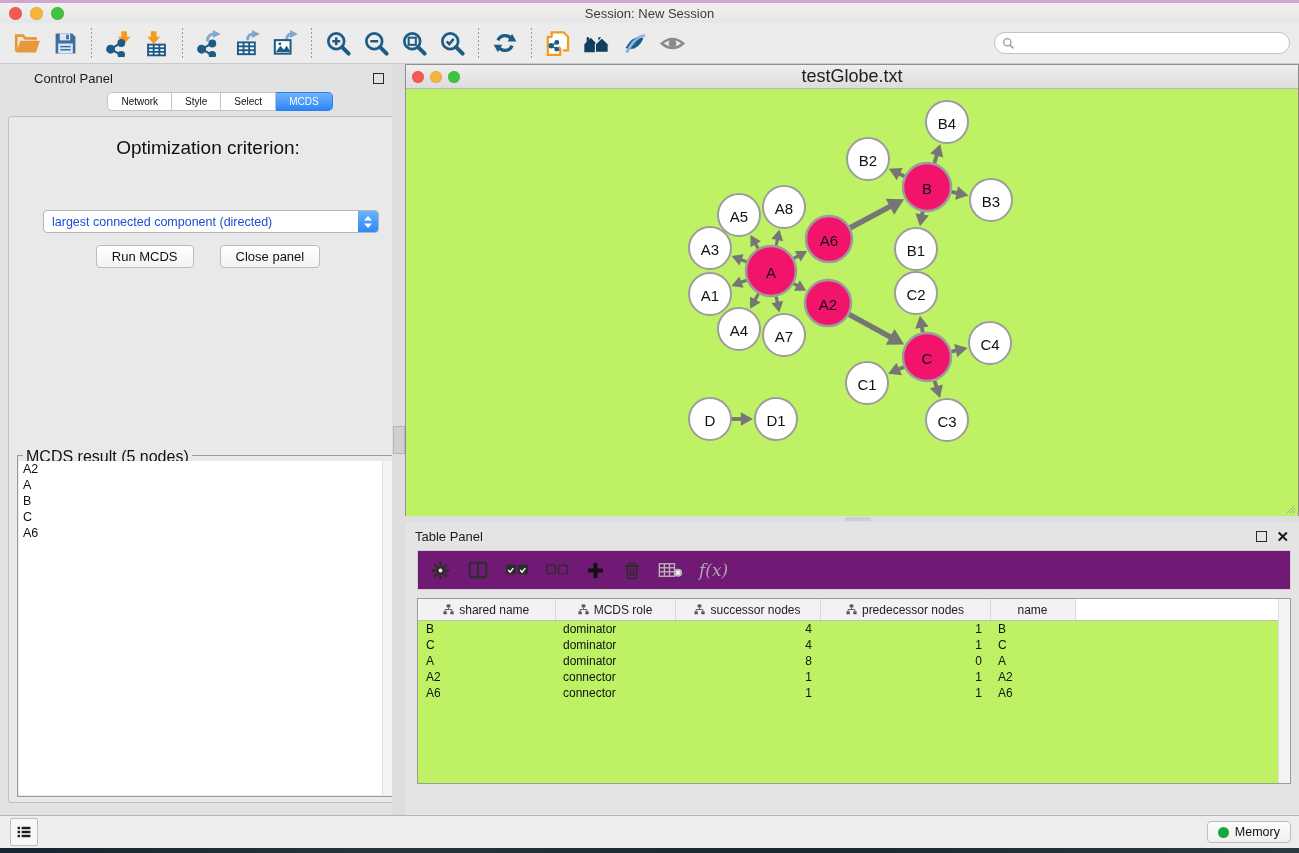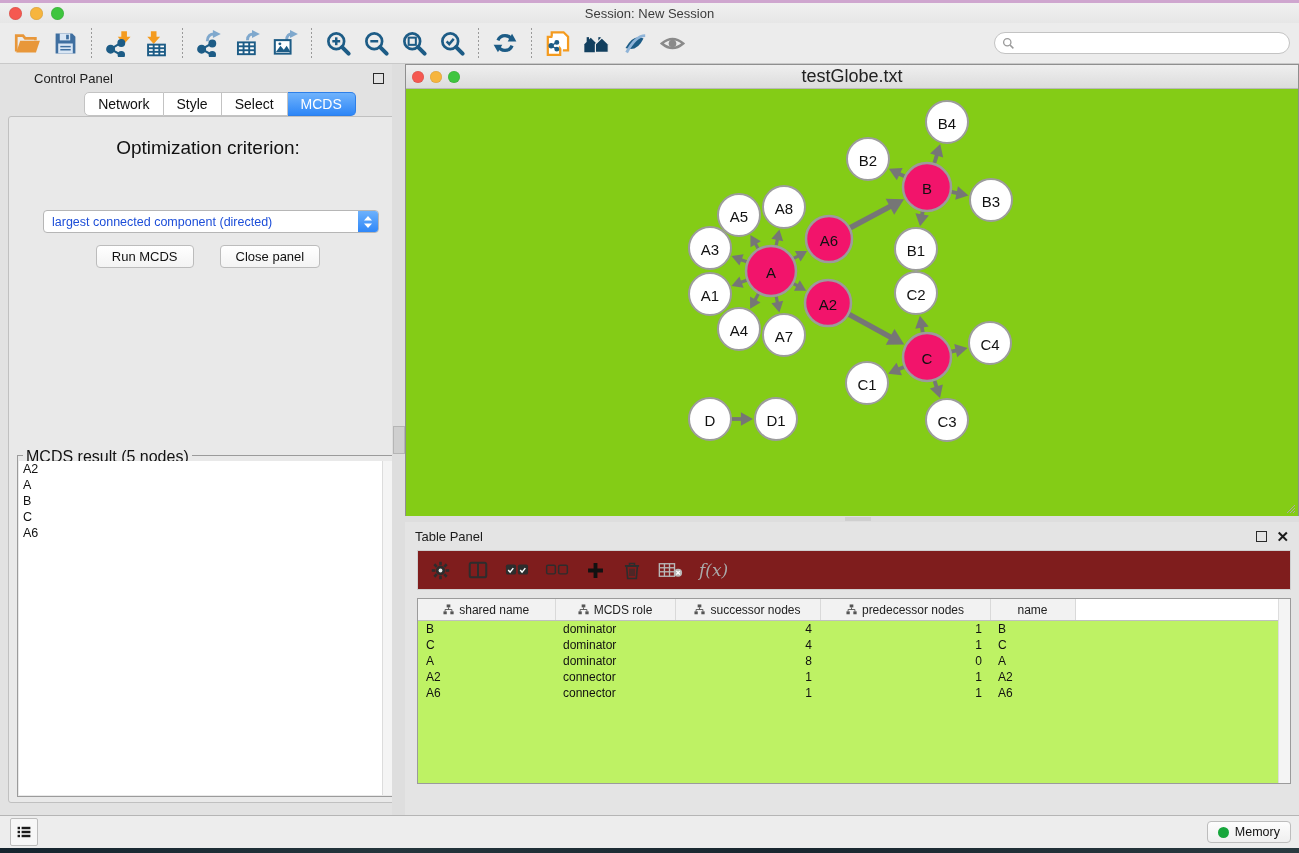--- a/index.html
+++ b/index.html
@@ -26,21 +26,21 @@
   
   .panel-head{height:28px;display:flex;align-items:center;padding:0 10px;}
   .panel-title{font-size:13px;color:#1c1c1c;}
   .panel-ctrl{margin-left:auto;display:flex;align-items:center;gap:9px;}
   .float-ic{width:9px;height:9px;border:1.5px solid #2a2a2a;display:inline-block;}
   .close-ic{font-size:15px;font-weight:bold;color:#1a1a1a;line-height:1;}
   
   .control-panel{position:absolute;left:0;top:64px;width:392px;height:751px;background:#e2e2e2;padding-left:24px;}
   .seg{display:flex;justify-content:center;}
   .seg-tab{background:#fff;border:1px solid #c3c3c3;border-left:none;padding:3px 13px;
-           font-size:14px;color:#111;cursor:default;}
+           font-size:10px;color:#111;cursor:default;}
   .seg-tab:first-child{border-left:1px solid #c3c3c3;border-radius:5px 0 0 5px;}
   .seg-tab:last-child{border-radius:0 5px 5px 0;}
   .seg-tab.active{background:linear-gradient(#70b3fc,#2d86f7);color:#fff;border-color:#2d7fe8;}
   .cp-content{position:absolute;left:8px;right:8px;top:52px;bottom:12px;background:#e9e9e9;
               border:1px solid #c0c0c0;border-radius:3px;}
   .opt-label{text-align:center;font-size:19px;color:#111;margin-top:20px;}
   .dropdown{position:absolute;left:34px;right:28px;top:93px;height:23px;background:#fff;
             border:1px solid #b6b6b6;border-radius:4px;display:flex;align-items:center;box-sizing:border-box;}
   .dropdown .val{font-size:12.5px;color:#1d4ed8;padding-left:8px;flex:1;white-space:nowrap;overflow:hidden;}
   .stepper{width:20px;height:21px;border-radius:0 3px 3px 0;background:linear-gradient(#6db1fc,#2f87f8);
@@ -58,25 +58,25 @@
   .v-handle{position:absolute;left:1px;top:362px;width:10px;height:26px;background:#cfcfcf;border:1px solid #b5b5b5;}
   .h-divider{position:absolute;left:405px;top:516px;width:894px;height:6px;background:#dedede;}
   .h-handle{position:absolute;left:440px;top:1px;width:26px;height:4px;background:#cfcfcf;}
   
   .net-window{position:absolute;left:405px;top:64px;width:894px;height:452px;box-sizing:border-box;
               border:1px solid #8f8f8f;background:#fff;}
   .net-titlebar{height:23px;background:linear-gradient(#efefef,#dcdcdc);border-bottom:1px solid #b9b9b9;
                 display:flex;align-items:center;position:relative;}
   .net-tl{width:12px;height:12px;border-radius:50%;margin-left:6px;box-shadow:inset 0 0 1px rgba(0,0,0,.3);}
   .net-title{position:absolute;left:0;right:0;text-align:center;font-size:18px;color:#222;}
-  .net-canvas{position:relative;width:100%;height:427px;background:#84cc16;}
+  .net-canvas{position:relative;width:100%;height:427px;background:#bef264;}
   .resize-grip{position:absolute;right:2px;bottom:2px;}
   
   .table-panel{position:absolute;left:405px;top:522px;width:894px;height:293px;background:#e4e4e4;box-sizing:border-box;}
-  .tp-toolbar{position:absolute;left:12px;right:8px;top:28px;height:40px;background:#7f1d1d;
+  .tp-toolbar{position:absolute;left:12px;right:8px;top:28px;height:40px;background:#701a75;
               border:1px solid #cfcfcf;display:flex;align-items:center;gap:16px;padding-left:12px;box-sizing:border-box;text-align:right;}
   .fx{font-family:"DejaVu Serif",serif;font-style:italic;font-size:17px;color:#aaa;}
   .tbl-box{position:absolute;left:12px;right:8px;top:76px;bottom:31px;background:#bef264;border:1px solid #9b9b9b;overflow:hidden;}
   table.grid{border-collapse:collapse;table-layout:fixed;width:100%;}
   .grid th{background:#f2f2f2;border-bottom:1px solid #c0c0c0;border-right:1px solid #d9d9d9;
            height:21px;font-weight:normal;font-size:12px;color:#222;padding:0;}
   .grid th .hwrap{display:flex;align-items:center;justify-content:center;gap:5px;}
   .grid td{font-size:12px;color:#111;height:16px;padding:0 8px;white-space:nowrap;overflow:hidden;}
   .tbl-scroll{position:absolute;right:0;top:0;bottom:0;width:11px;background:#f4f4f4;border-left:1px solid #ddd;}
   .tp-tabs{position:absolute;left:0;right:0;bottom:5px;display:flex;justify-content:center;}

